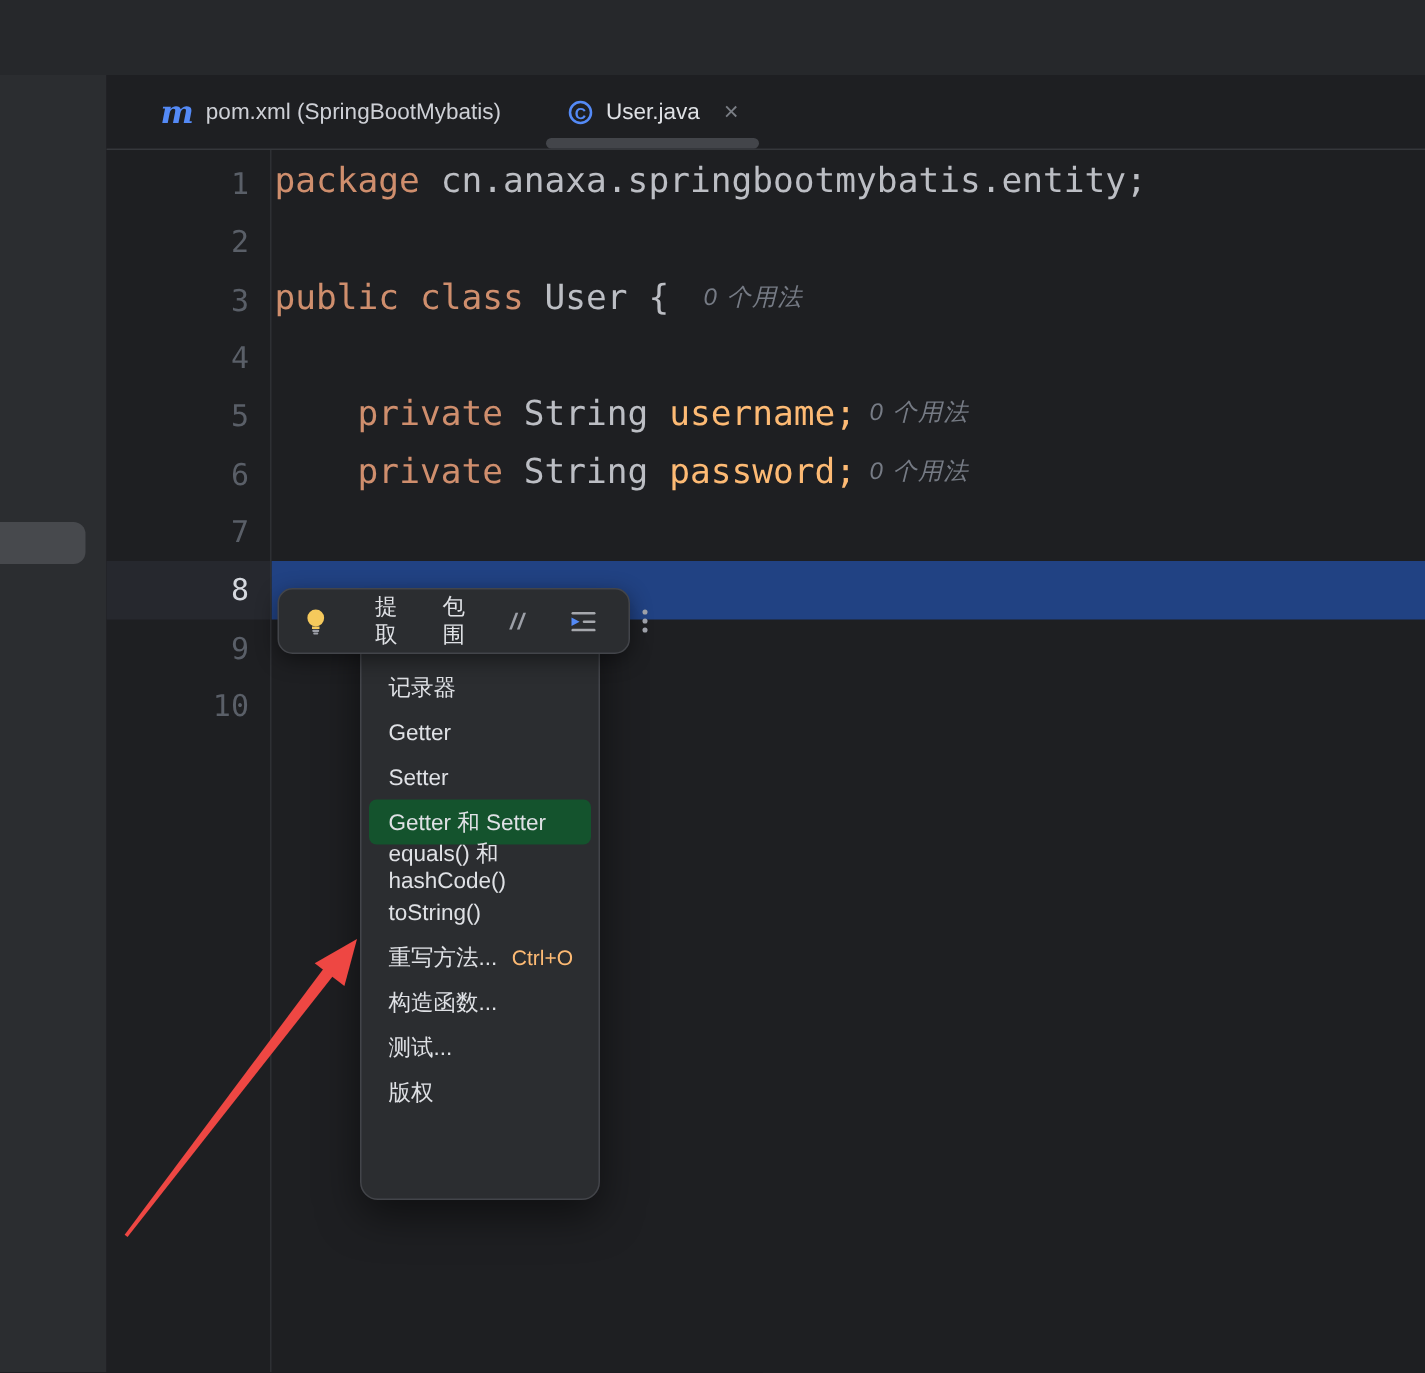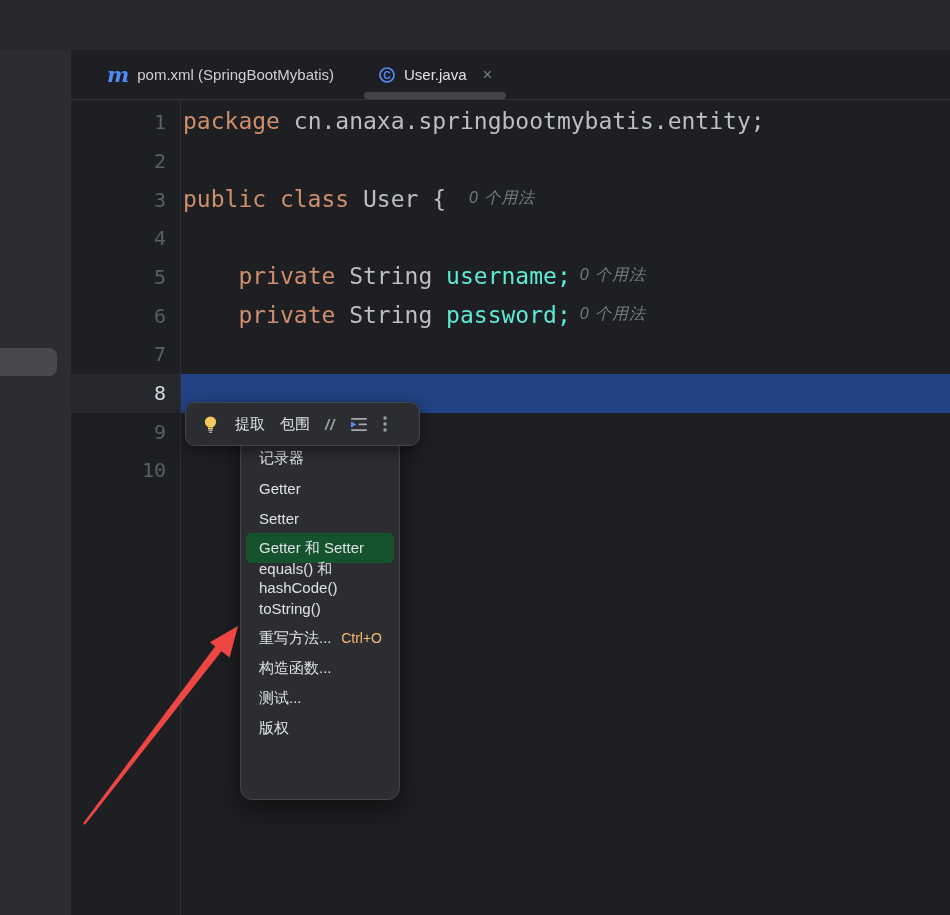--- a/index.html
+++ b/index.html
@@ -33,27 +33,27 @@
   .gutter-border { position:absolute; left:109px; top:0; bottom:0; width:1px; background:#2E3034; }
   .cur-line-gutter { position:absolute; left:0; top:274px; width:109px; height:39px; background:#26282E; }
   .selection-bar { position:absolute; left:110px; top:274px; right:0; height:39px; background:#214283; }
   .gutter { position:absolute; left:0; top:3px; width:109px; font-family:"DejaVu Sans Mono","Liberation Mono",monospace; font-size:20px; color:#5A5F68; }
   .gutter .ln { height:38.66px; display:flex; align-items:center; justify-content:flex-end; padding-right:14px; }
   .gutter .ln.cur { color:#D5D8DE; }
   .code { position:absolute; left:112px; top:2px; right:0; font-family:"DejaVu Sans Mono","Liberation Mono",monospace; font-size:23px; }
   .code .code-line { height:38.66px; display:flex; align-items:center; white-space:pre; }
   .seg-keyword { color:#CF8E6D; }
   .seg-plain { color:#BCBEC4; }
-  .seg-field { color:#5eead4;text-align:right; }
+  .seg-field { color:#fdba74;text-align:right; }
   .inlay { font-family:"Liberation Sans","DejaVu Sans",sans-serif; font-size:16px; color:#767B85; margin-left:9px; letter-spacing:1px;font-style:italic; }
   
   .float-toolbar {
-    position:absolute; left:185px; top:402px; width:235px; height:44px;
+    position:absolute; left:185px; top:392px; width:235px; height:44px;
     background:#2B2D30; border:1px solid #43454A; border-radius:10px;
-    display:flex; align-items:center; padding:0 15px; gap:15px;
+    display:flex; align-items:center; padding:0 15px; gap:30px;
     z-index:6; box-shadow:0 4px 14px rgba(0,0,0,.45);
   }
   .ft-label { color:#DFE1E5; font-size:15px; }
   .ft-comment { color:#9DA0A8; font-size:15px; font-weight:bold; font-style:italic; letter-spacing:1px; }
   .ft-icon { display:flex; align-items:center; }
   
   .gen-menu {
     position:absolute; left:240px; top:412px; width:160px; height:388px;
     background:#2B2D30; border:1px solid #43454A; border-radius:12px;
     z-index:5; box-shadow:0 10px 28px rgba(0,0,0,.5);

